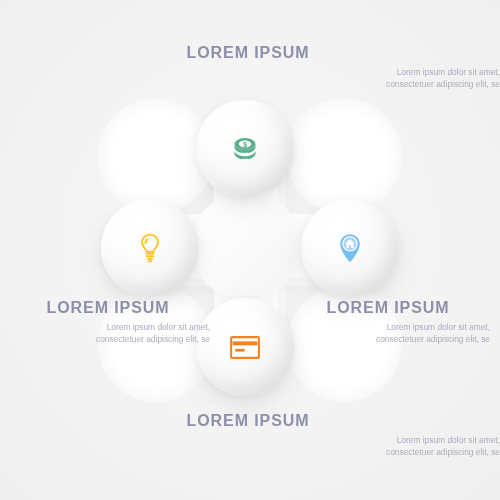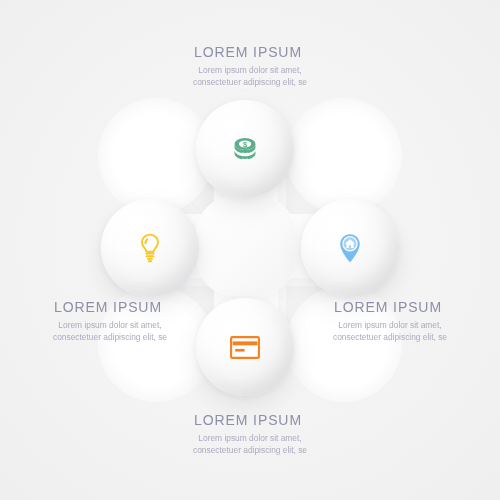--- a/index.html
+++ b/index.html
@@ -131,33 +131,34 @@
     height: 30px;
     display: flex;
     align-items: center;
     justify-content: center;
     z-index: 2;
   }
 
   
   .txt { position: absolute; z-index: 8; }
   .txt .title {
-    font-size: 14px;
+    font-size: 16px;
     letter-spacing: 0.9px;
     color: #8d8fa8;
-    font-weight: 400;
+    font-weight: 700;
     margin: 0 4px 5px 0;
     white-space: nowrap;
   }
   .txt .sub {
     font-size: 8.4px;
     line-height: 11.5px;
     color: #aaabbd;
     margin: 0;
     white-space: pre-line;
+    text-align: right;
   }
   .txt-top    { left: 0; top: 44px; width: 500px; text-align: center; }
   .txt-bottom { left: 0; top: 412px; width: 500px; text-align: center; }
   .txt-left   { left: 10px; top: 299px; width: 200px; text-align: center; }
   .txt-right  { left: 290px; top: 299px; width: 200px; text-align: center; }
 </style>
 </head>
 <body>
 
 <div class="canvas">

